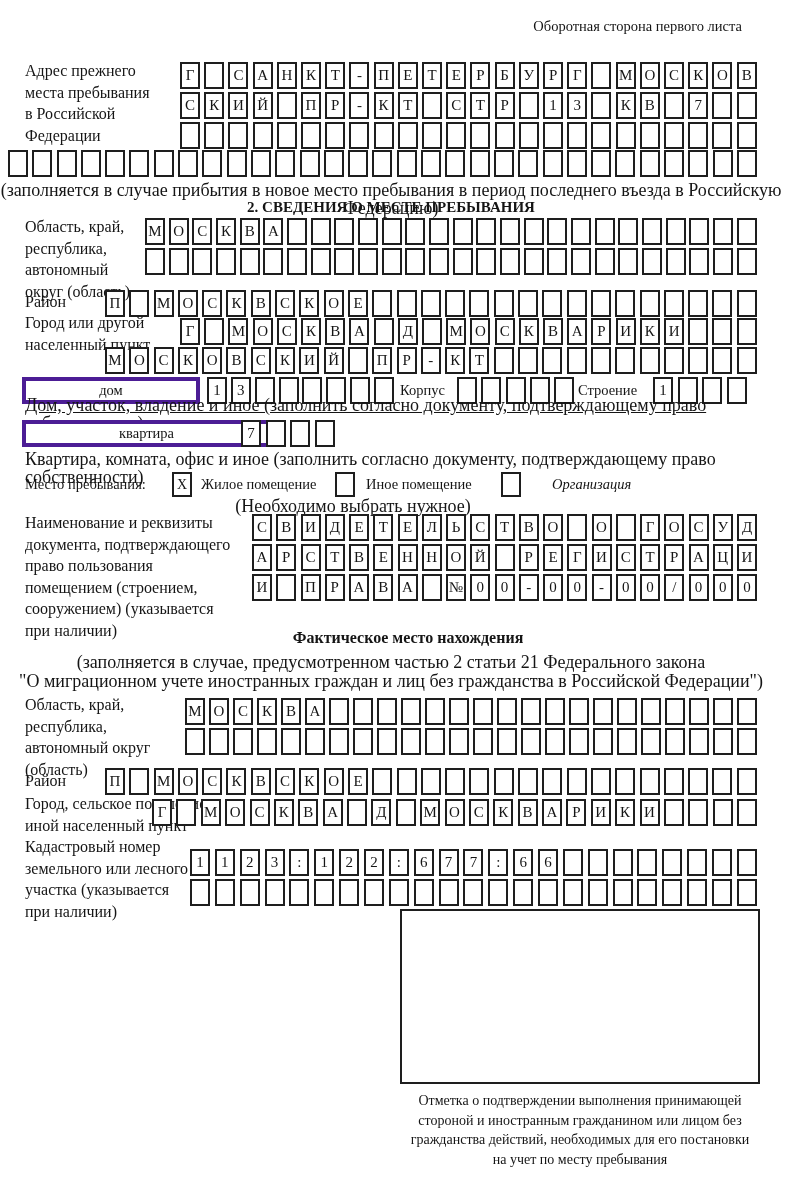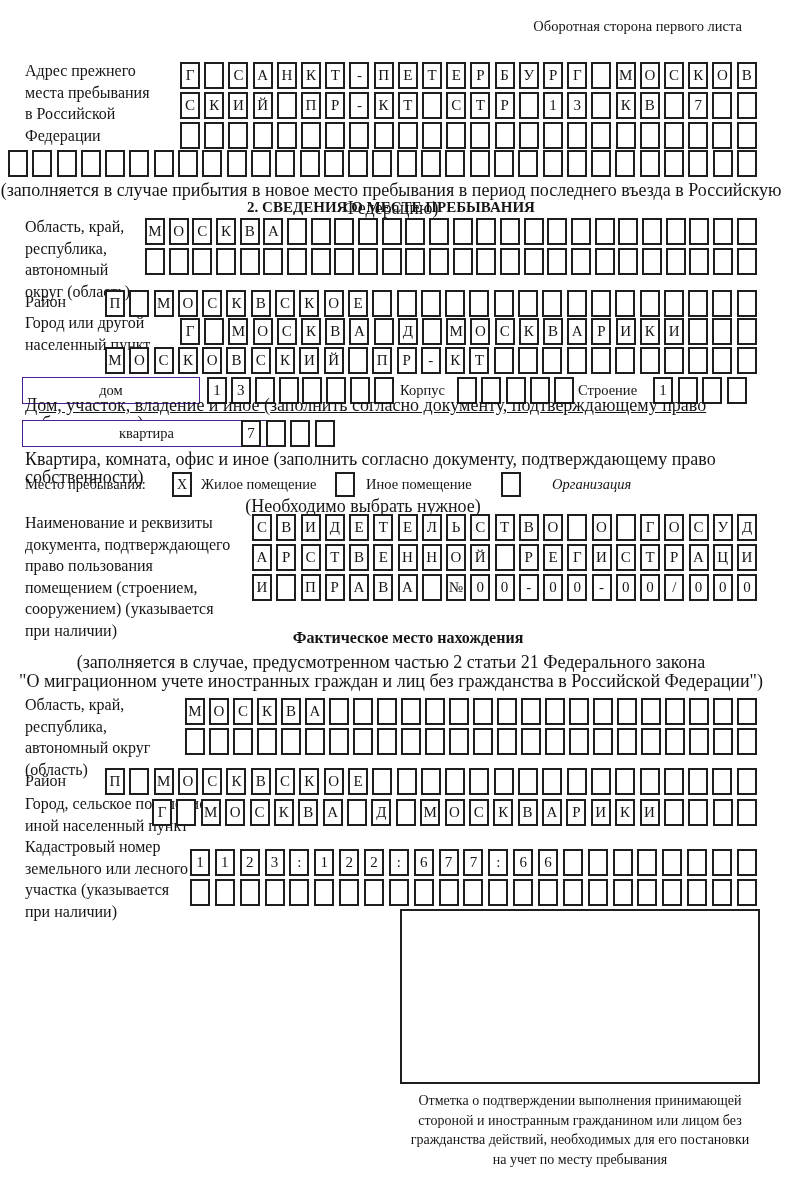--- a/index.html
+++ b/index.html
@@ -15,21 +15,21 @@
   .center{text-align:center;}
   .boxrow{position:absolute;display:flex;justify-content:space-between;}
   .cell{
     width:20px;height:27px;border:2px solid #1e1e1e;box-sizing:border-box;
     display:flex;align-items:center;justify-content:center;
     font-size:15px;background:#fff;flex:none;
   }
   .chk{position:absolute;width:20px;height:25px;border:2px solid #1e1e1e;box-sizing:border-box;
     display:flex;align-items:center;justify-content:center;font-size:14px;background:#fff;}
   .bigfield{
-    position:absolute;height:27px;border:1px solid #4c1d95;box-sizing:border-box;
+    position:absolute;height:27px;border:4px solid #4c1d95;box-sizing:border-box;
     display:flex;align-items:center;justify-content:center;font-size:14.5px;background:#fff;
   }
   .inl{position:absolute;font-size:14.5px;line-height:27px;white-space:nowrap;}
   .stamp{position:absolute;border:2px solid #1e1e1e;box-sizing:border-box;background:#fff;}
   .caption{position:absolute;font-size:14px;line-height:19.5px;text-align:center;white-space:pre-line;}
 </style>
 </head>
 <body>
 
 <div class="abs" style="top:18px;right:58px;font-size:14.5px;margin-left:16px;">Оборотная сторона первого листа</div>
@@ -342,21 +342,21 @@
   </div>
 <div class="note" style="left:25px;top:450px;">Квартира, комната, офис и иное (заполнить согласно документу, подтверждающему право собственности)</div>
 
 <div class="inl" style="left:25px;top:471px;">Место пребывания:</div>
 <div class="chk" style="left:172px;top:472px;">X</div>
 <div class="inl" style="left:201px;top:471px;">Жилое помещение</div>
 <div class="chk" style="left:335px;top:472px;"></div>
 <div class="inl" style="left:366px;top:471px;">Иное помещение</div>
 <div class="chk" style="left:501px;top:472px;"></div>
 <div class="inl" style="left:552px;top:471px;font-style:italic;">Организация</div>
-<div class="note center" style="left:168px;top:497px;width:390px;">(Необходимо выбрать нужное)</div>
+<div class="note center" style="left:158px;top:497px;width:390px;">(Необходимо выбрать нужное)</div>
 
 <div class="lbl" style="left:25px;top:512px;">Наименование и реквизиты
 документа, подтверждающего
 право пользования
 помещением (строением,
 сооружением) (указывается
 при наличии)</div>
 <div class="boxrow" style="left:252px;top:514px;width:505px;">
     <span class="cell">С</span>
     <span class="cell">В</span>

